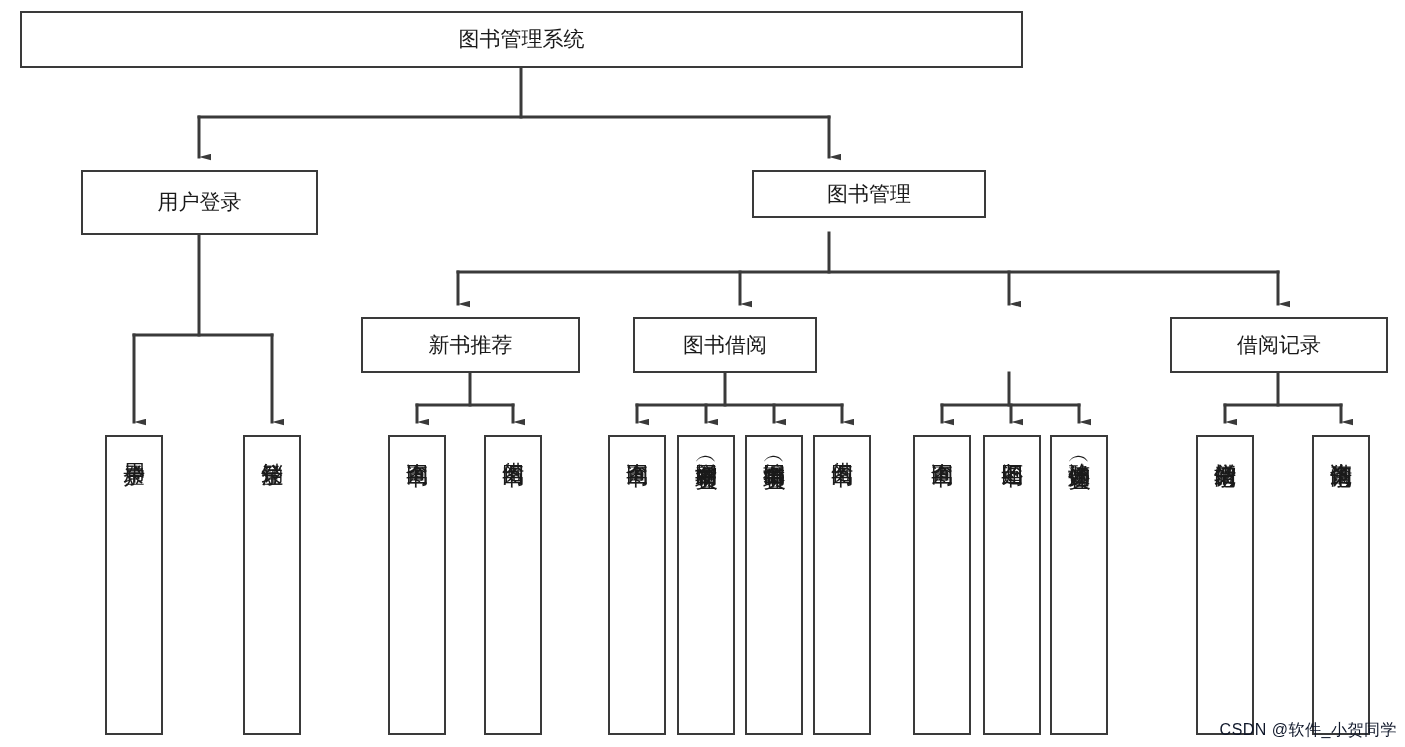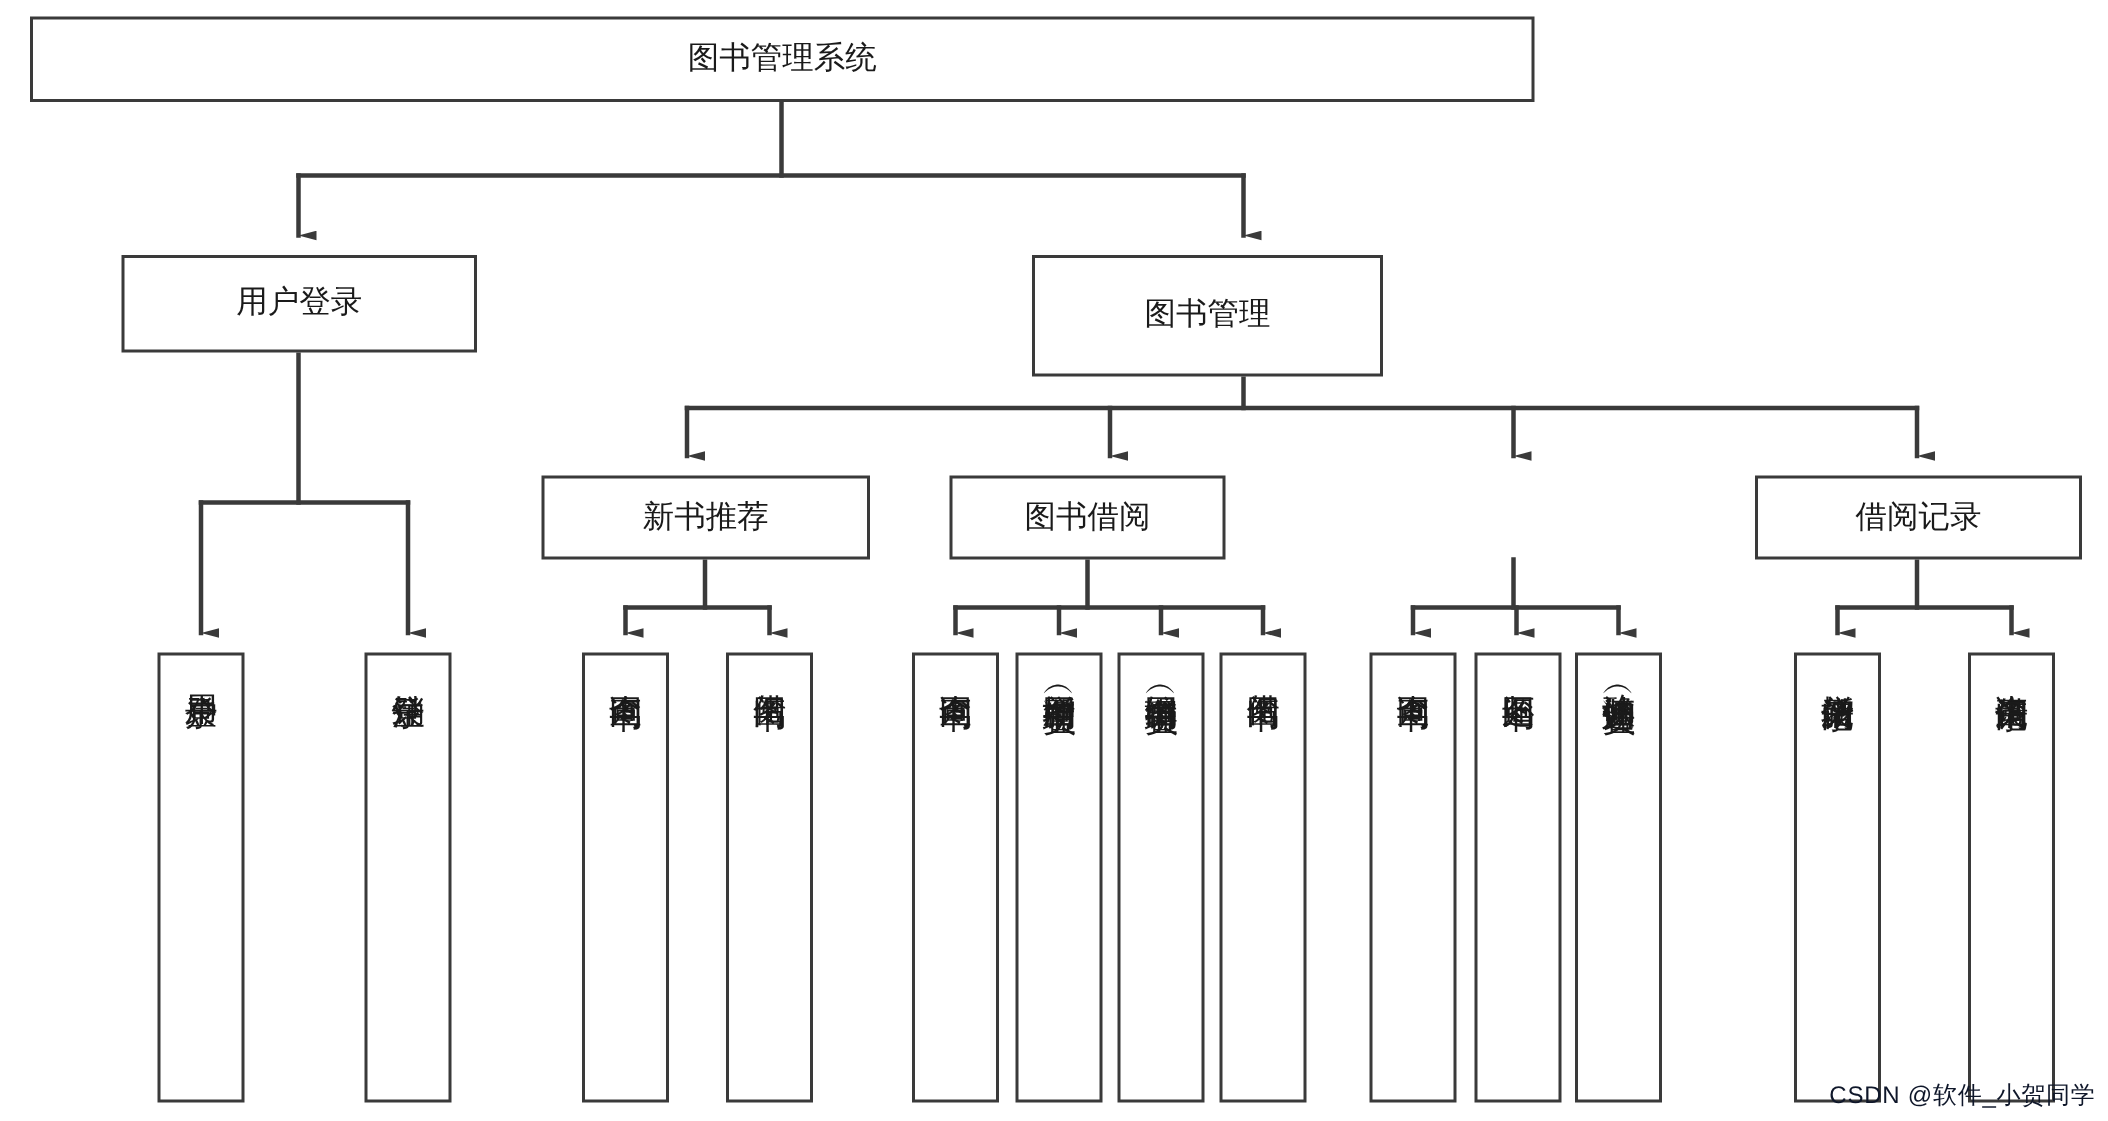--- a/index.html
+++ b/index.html
@@ -74,21 +74,21 @@
     </g>
   </svg>
 
   <div class="node h" style="left:20px;top:11px;width:1003px;height:57px;">
     <span class="lbl">图书管理系统</span>
   </div>
 
   <div class="node h" style="left:81px;top:170px;width:237px;height:65px;">
     <span class="lbl">用户登录</span>
   </div>
-  <div class="node h" style="left:688px;top:170px;width:234px;height:81px;">
+  <div class="node h" style="left:752px;top:170px;width:234px;height:48px;">
     <span class="lbl">图书管理</span>
   </div>
 
   <div class="node h" style="left:361px;top:317px;width:219px;height:56px;">
     <span class="lbl">新书推荐</span>
   </div>
   <div class="node h" style="left:633px;top:317px;width:184px;height:56px;">
     <span class="lbl">图书借阅</span>
   </div>
   <div class="node h" style="left:1170px;top:317px;width:218px;height:56px;">

